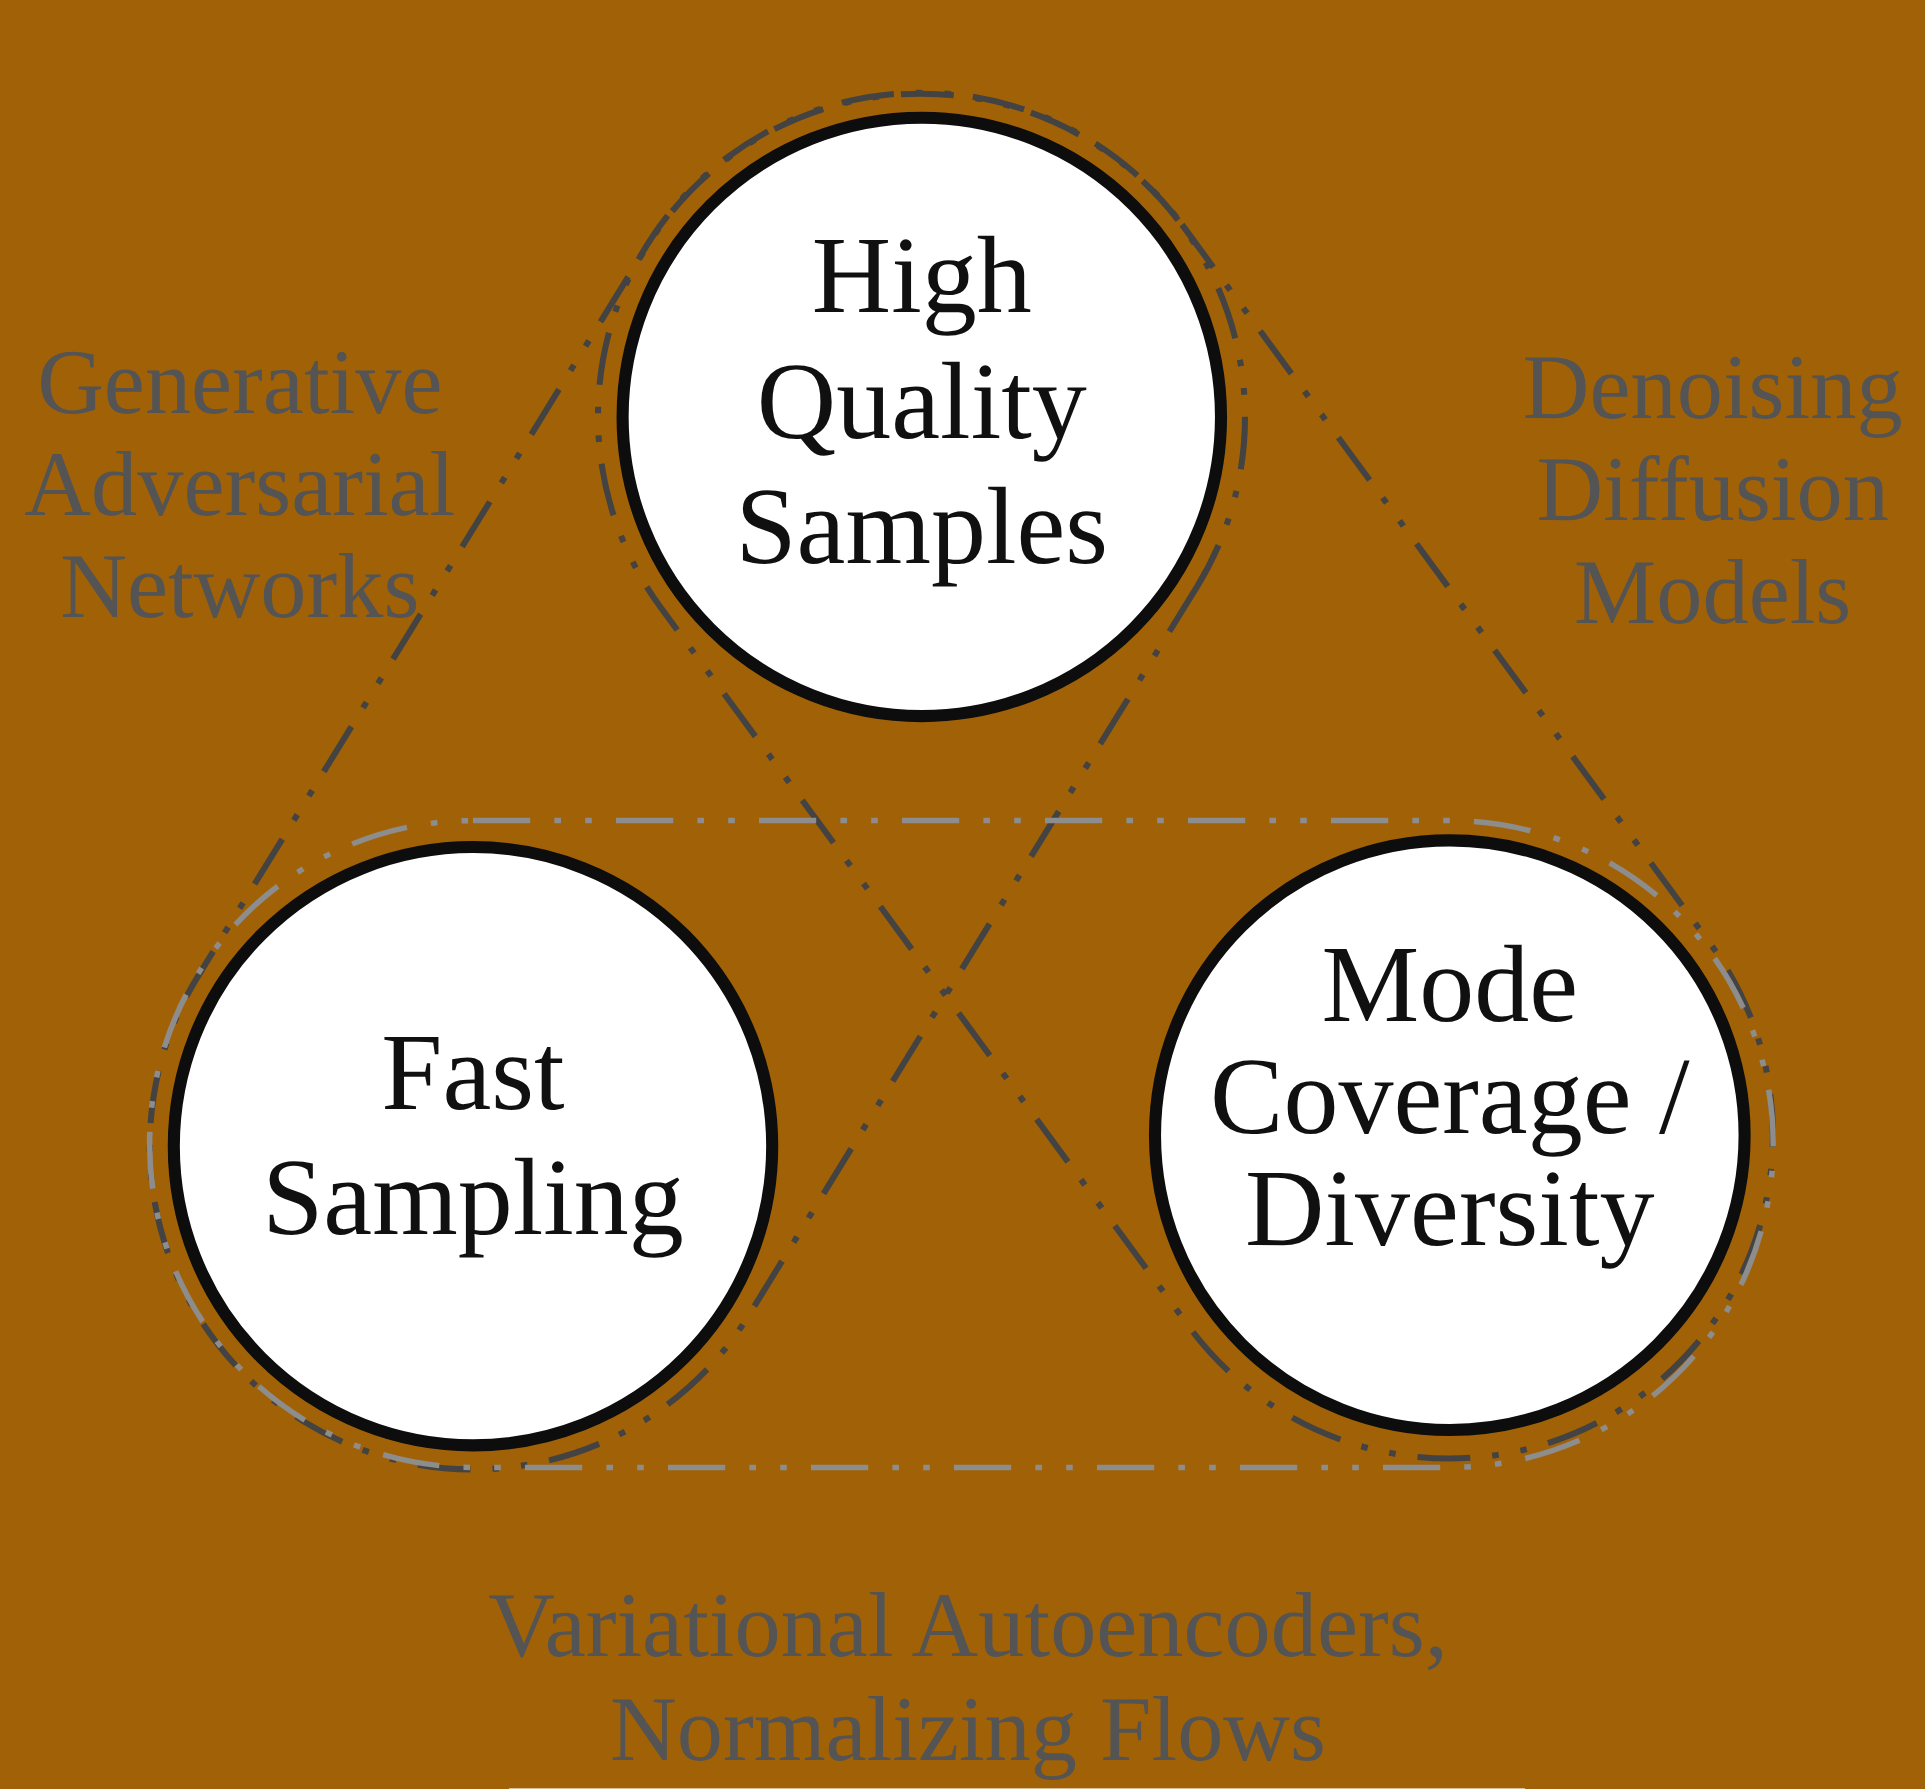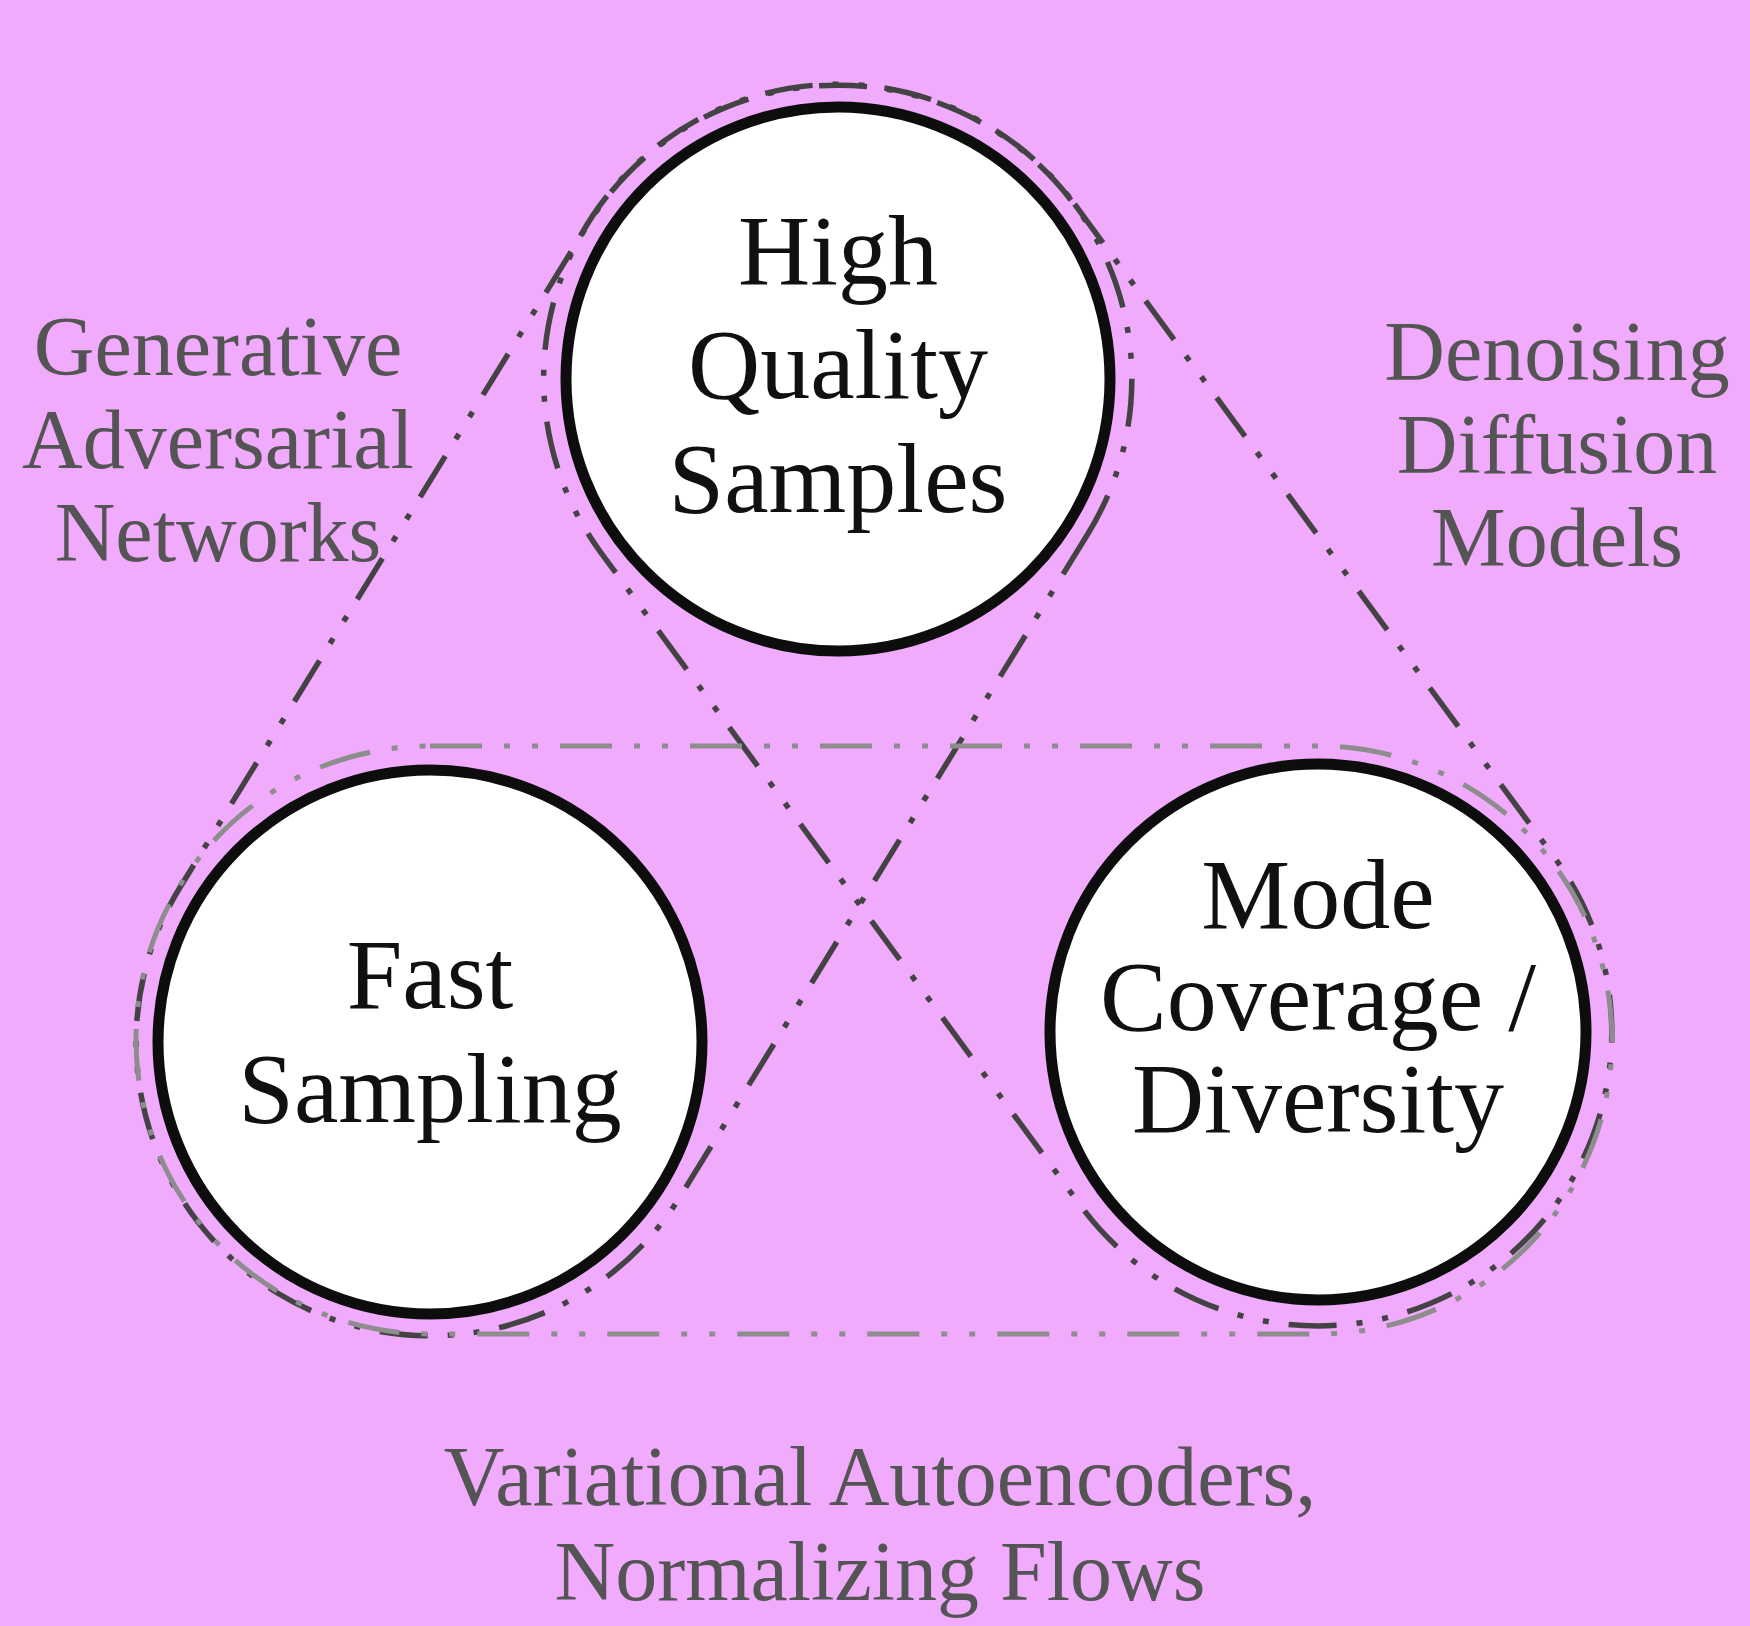--- a/index.html
+++ b/index.html
@@ -4,21 +4,21 @@
 <style>
   html, body {
     margin: 0;
     padding: 0;
     background: #ffffff;
   }
   .stage {
     width: 1750px;
     height: 1626px;
     position: relative;
-    background: #f0abfc;
+    background: #a16207;
     overflow: hidden;
   }
   svg { display: block; }
   .node-circle {
     fill: #ffffff;
     stroke-width: 11px;
   }
   .loop {
     fill: none;
     stroke-linecap: butt;

